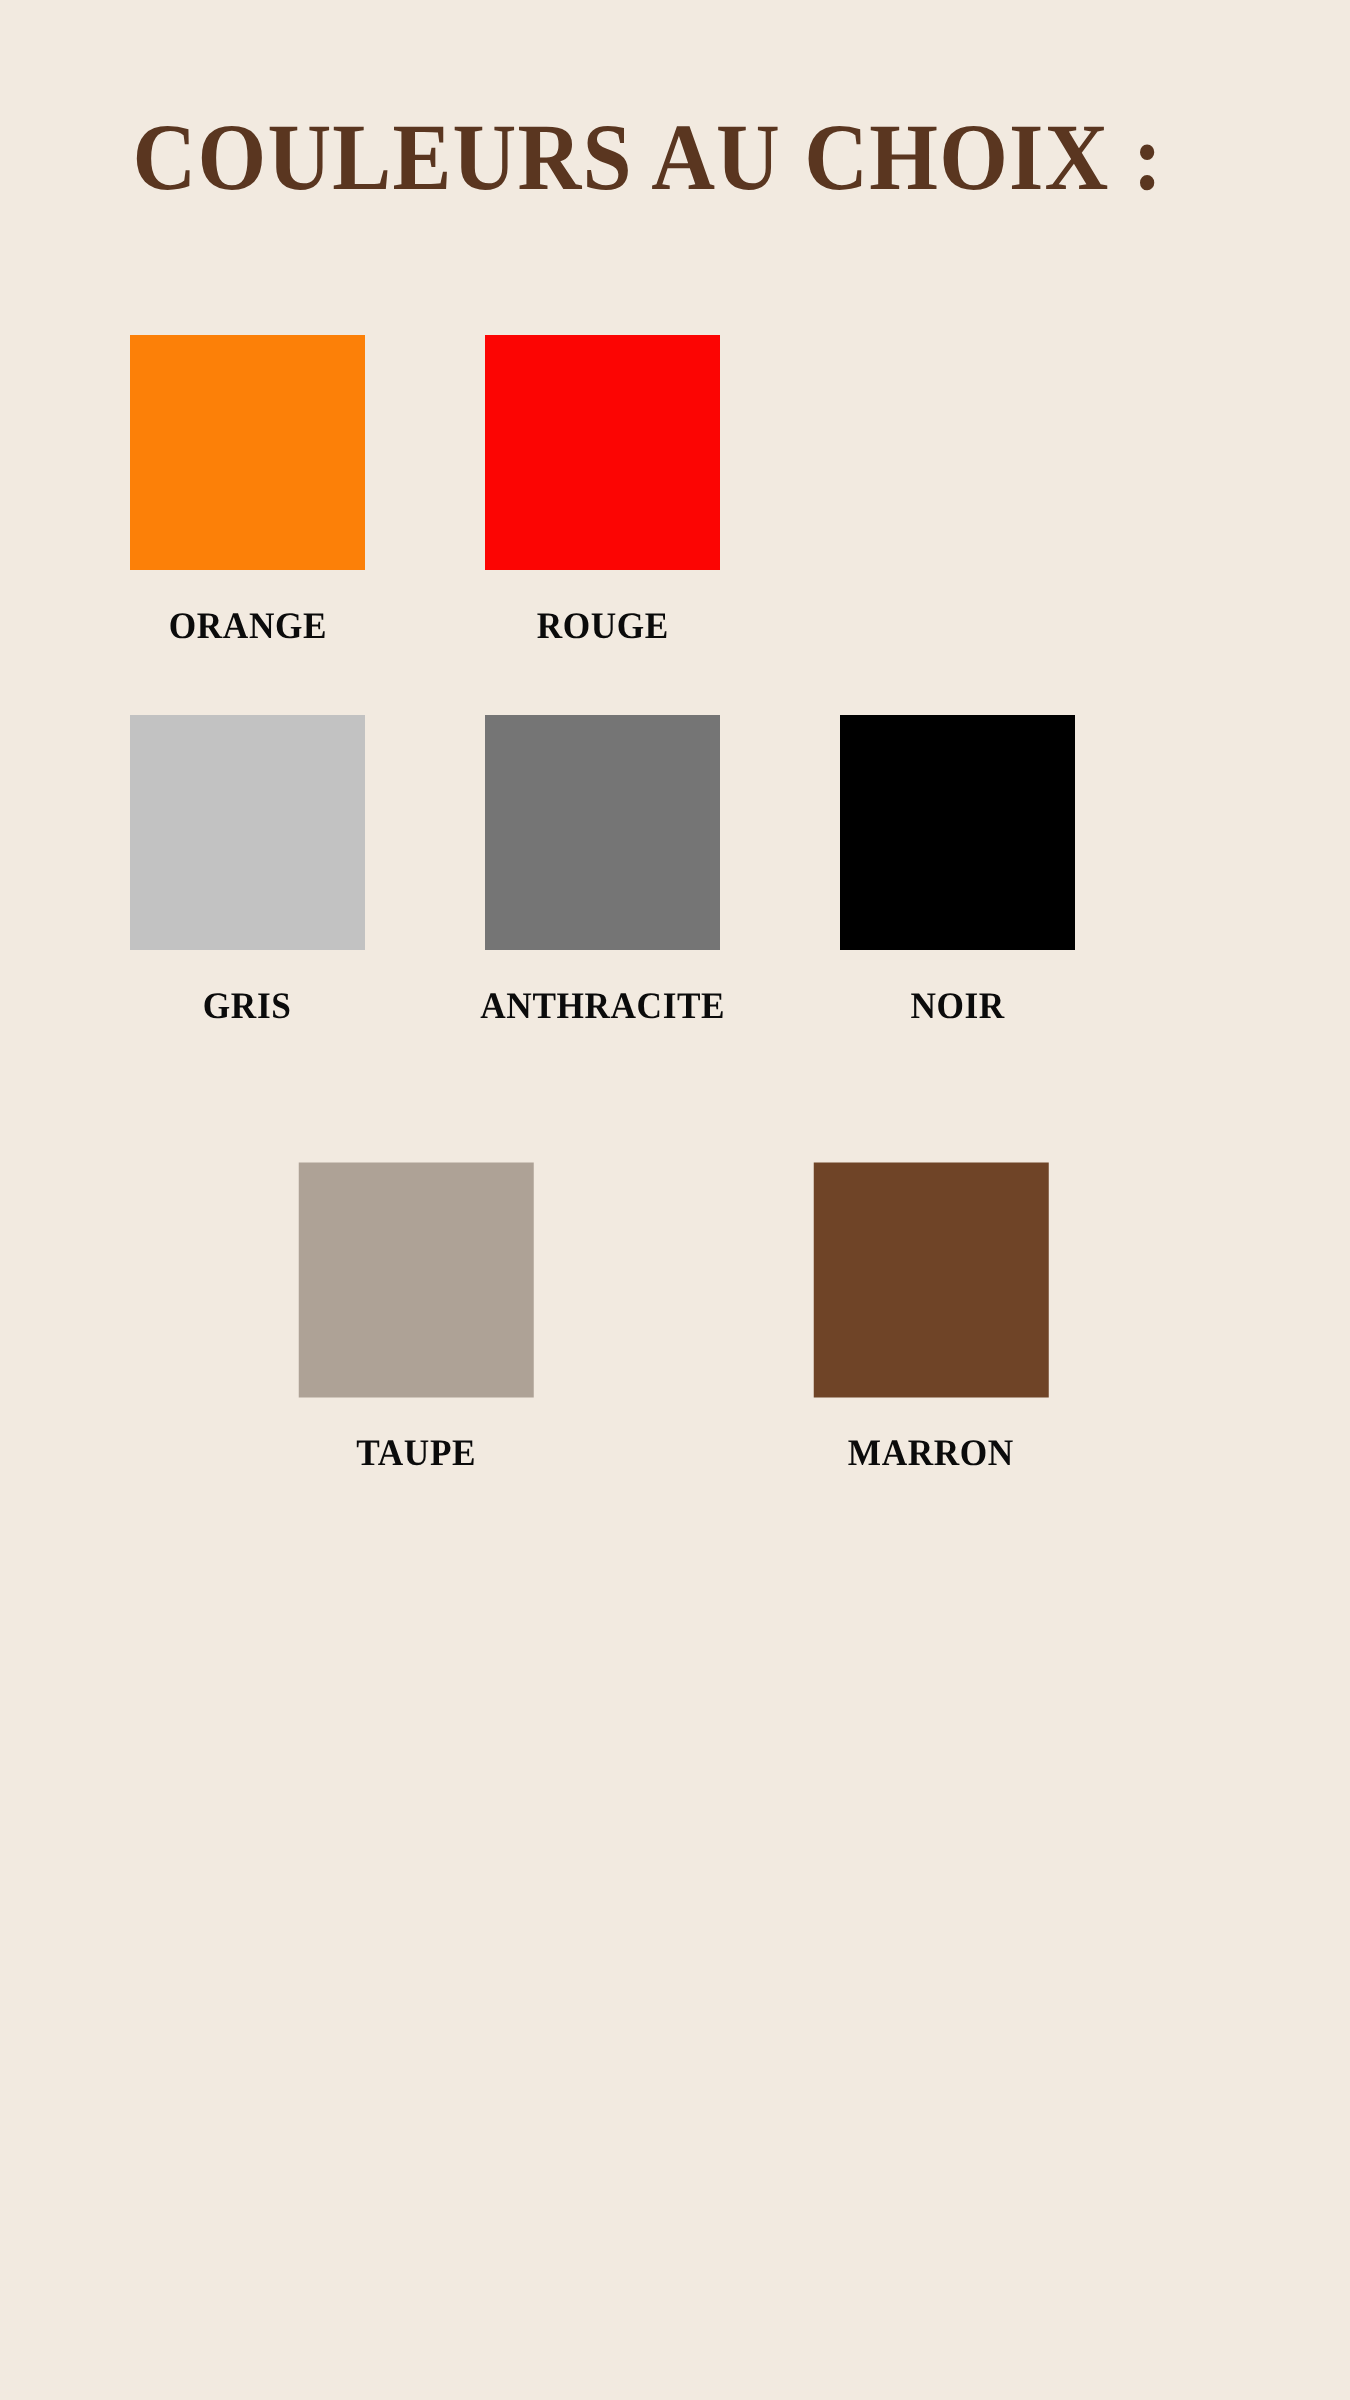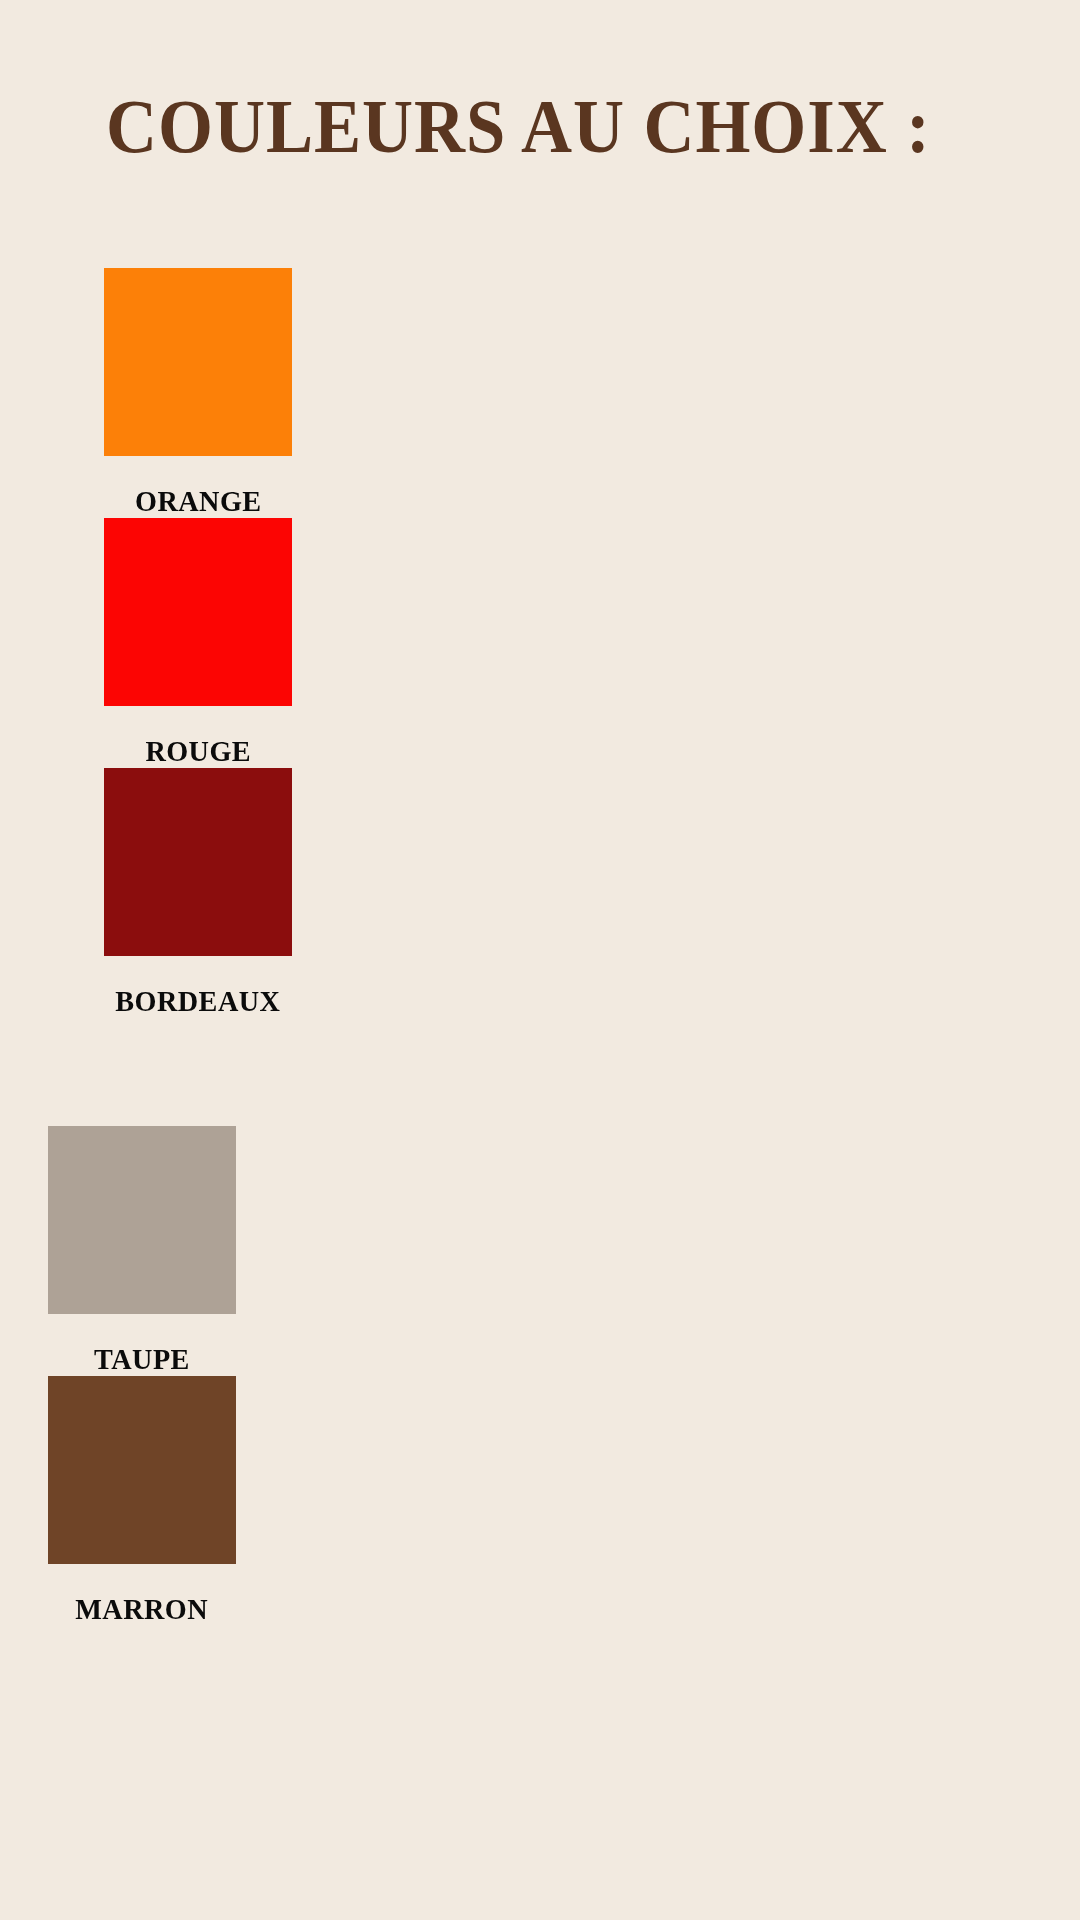--- a/index.html
+++ b/index.html
@@ -53,21 +53,20 @@
   }
   .row {
     display: flex;
     justify-content: flex-start;
     align-items: flex-start;
     width: 1080px;
     box-sizing: border-box;
     padding-left: 56px;
     padding-right: 56px;
     margin-bottom: 54px;
-    flex-direction: column;
   }
   .row.centered {
     justify-content: center;
     padding-left: 0;
     padding-right: 2px;
   }
 
   .cell {
     width: 284px;
     display: flex;
@@ -112,26 +111,36 @@
 
     <div class="row">
       <div class="cell">
         <div class="swatch" style="background-color: rgb(252, 128, 8);"></div>
         <div class="label" style="color: rgb(11, 11, 11);">ORANGE</div>
       </div>
       <div class="cell">
         <div class="swatch" style="background-color: rgb(252, 5, 3);"></div>
         <div class="label" style="color: rgb(11, 11, 11);">ROUGE</div>
       </div>
+    </div>
+
+    <div class="row">
       <div class="cell">
-        <div class="swatch" style="background-color: rgb(139, 13, 13);"></div>
-        <div class="label" style="color: rgb(11, 11, 11);">BORDEAUX</div>
+        <div class="swatch" style="background-color: rgb(194, 194, 194);"></div>
+        <div class="label" style="color: rgb(11, 11, 11);">GRIS</div>
+      </div>
+      <div class="cell">
+        <div class="swatch" style="background-color: rgb(117, 117, 117);"></div>
+        <div class="label" style="color: rgb(11, 11, 11);">ANTHRACITE</div>
+      </div>
+      <div class="cell">
+        <div class="swatch" style="background-color: rgb(0, 0, 0);"></div>
+        <div class="label" style="color: rgb(11, 11, 11);">NOIR</div>
       </div>
     </div>
-
 
     <div class="row">
     </div>
 
     <div class="row centered last">
       <div class="cell bottom-left">
         <div class="swatch" style="background-color: rgb(174, 162, 150);"></div>
         <div class="label" style="color: rgb(11, 11, 11);">TAUPE</div>
       </div>
       <div class="cell">

